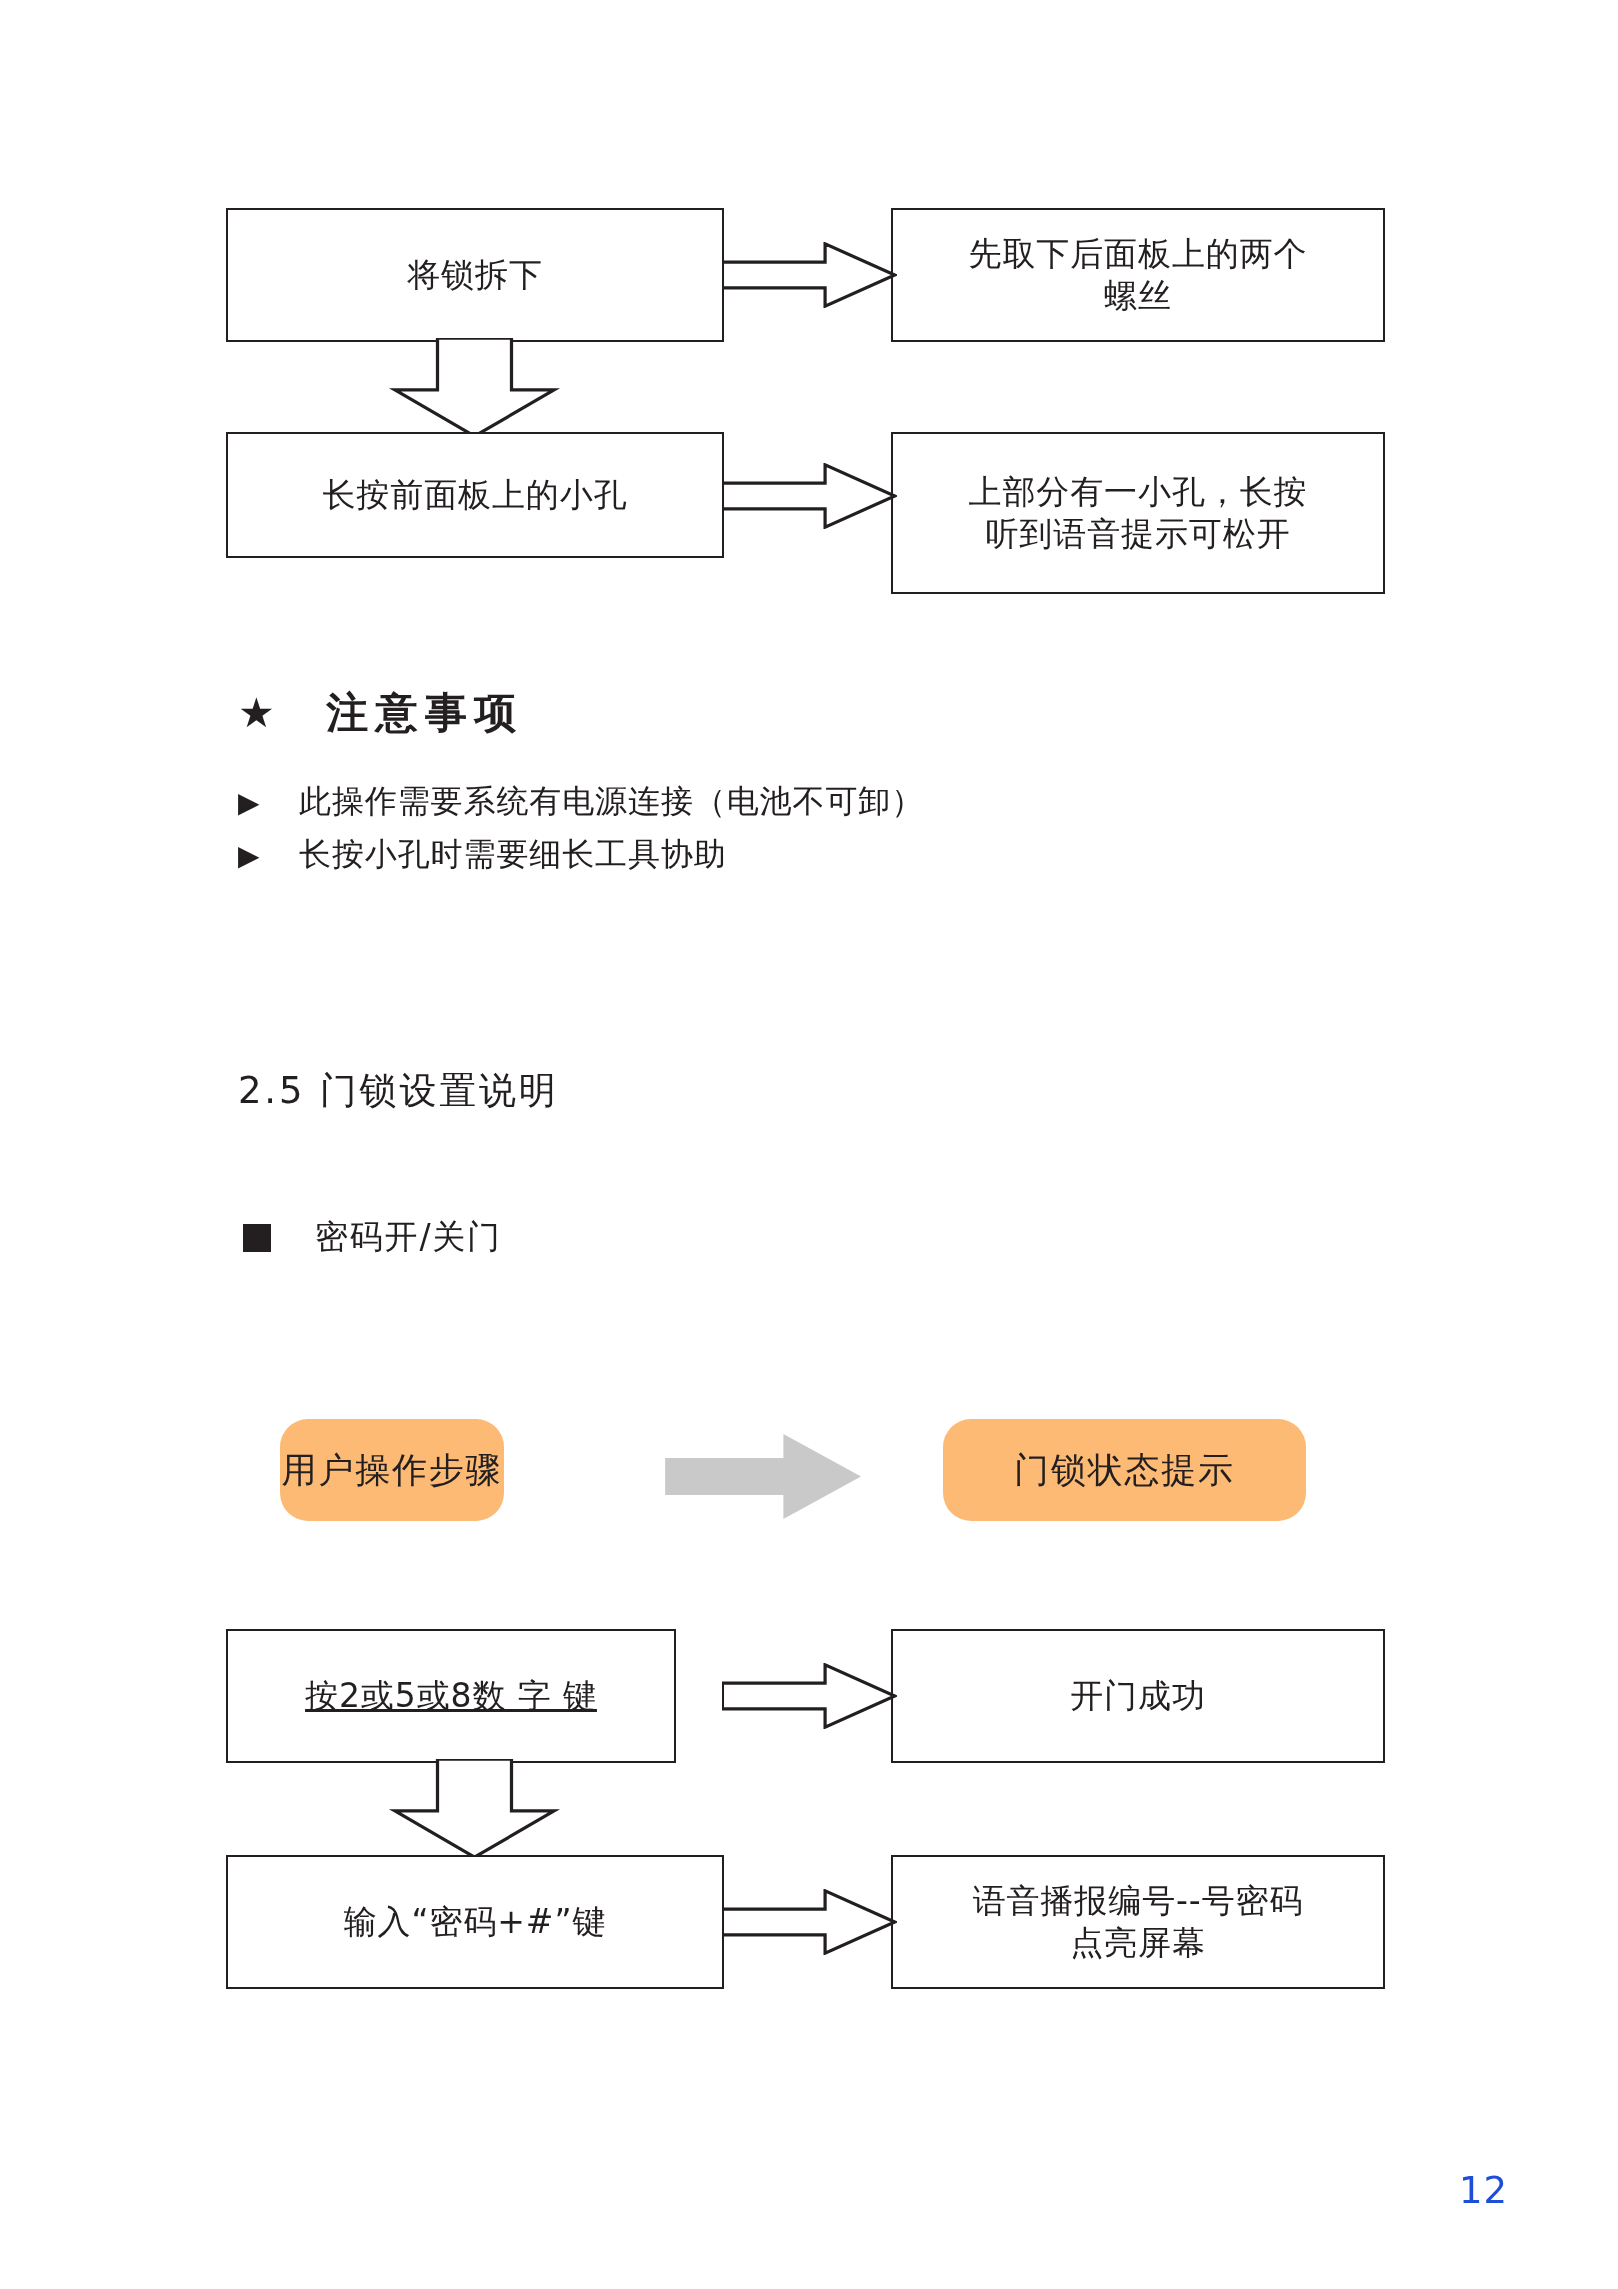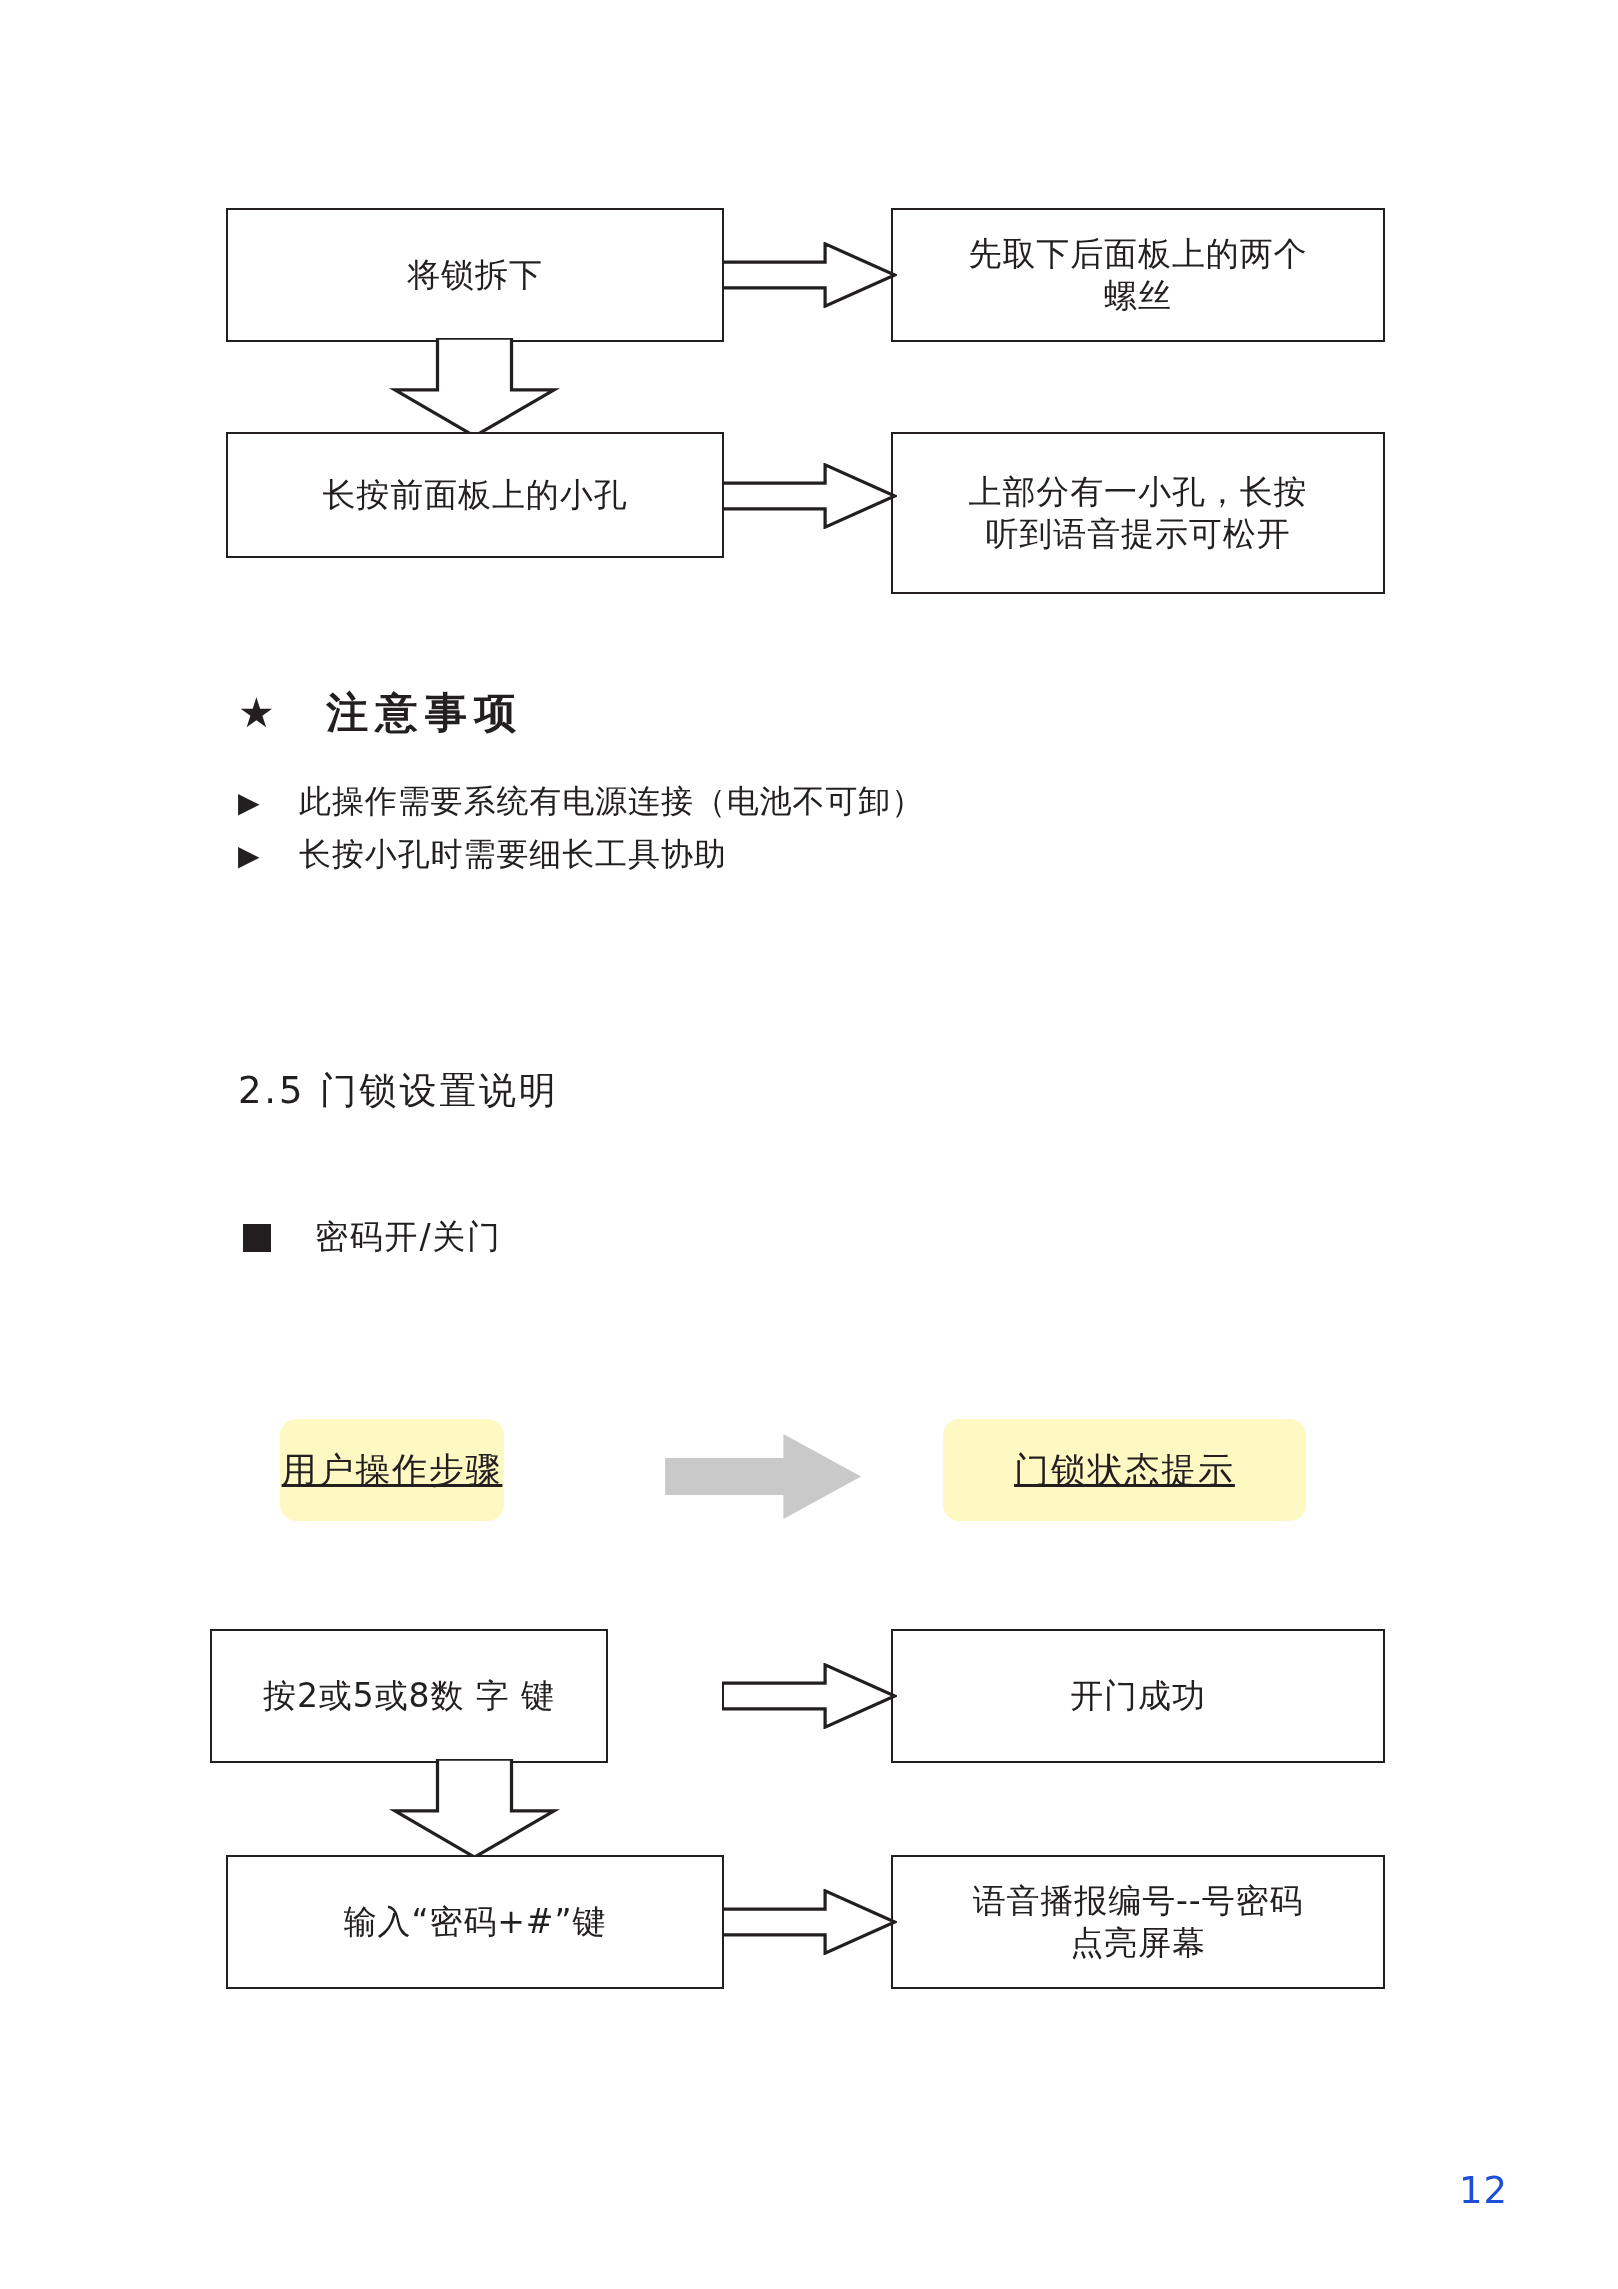--- a/index.html
+++ b/index.html
@@ -77,30 +77,29 @@
   .sq-glyph{
     width:28px; height:28px;
     background:#231f20;
     display:inline-block;
     margin-right:44px;
   }
 
   
   .pill{
     position:absolute;
-    background:#fef9c3;
-    border-radius:16px;
+    background:#fdba74;
+    border-radius:28px;
     display:flex;
     align-items:center;
     justify-content:center;
     font-size:35px;
     letter-spacing:1.8px;
     color:#231f20;
     box-sizing:border-box;
-    text-decoration:underline;
   }
   .grey-arrow{ position:absolute; }
 
   .page-num{
     position:absolute;
     font-size:37px;
     color:#1d4ed8;
     letter-spacing:0.9px;
     text-align:center;
   }
@@ -176,21 +175,21 @@
       <polygon points="0,26 128,26 128,0 212,46 128,92 128,66 0,66" fill="#c9c9c9"></polygon>
     </svg>
 
     <div class="pill" style="left:943px; top:1419px; width:363px; height:102px;">
       <span>门锁状态提示</span>
     </div>
   </div>
 
   <div>
 
-    <div class="fbox" style="left:210px; top:1629px; width:398px; height:134px;">
+    <div class="fbox" style="left:226px; top:1629px; width:450px; height:134px;text-decoration:underline;">
       <span>按2或5或8数 字 键</span>
     </div>
 
     <div class="fbox" style="left:891px; top:1629px; width:494px; height:134px;">
       <span>开门成功</span>
     </div>
 
     <svg class="arrow-right" style="left:722px; top:1663px;" width="175" height="66" viewBox="0 0 190 72">
       <polygon points="0,22 112,22 112,2 188,36 112,70 112,50 0,50" fill="#ffffff" stroke="#231f20" stroke-width="3.5" stroke-linejoin="miter"></polygon>
     </svg>

